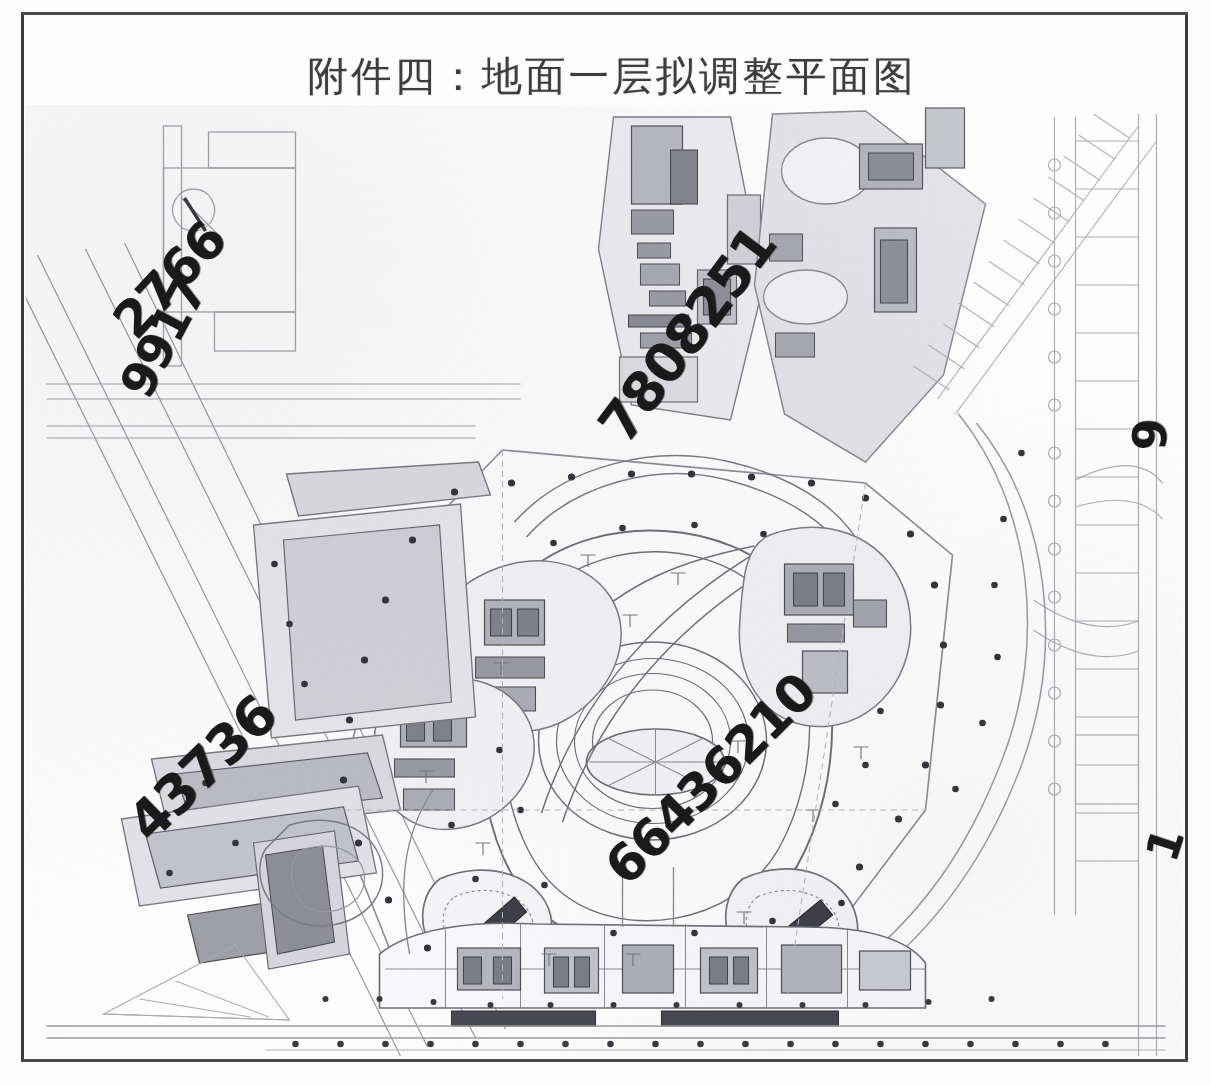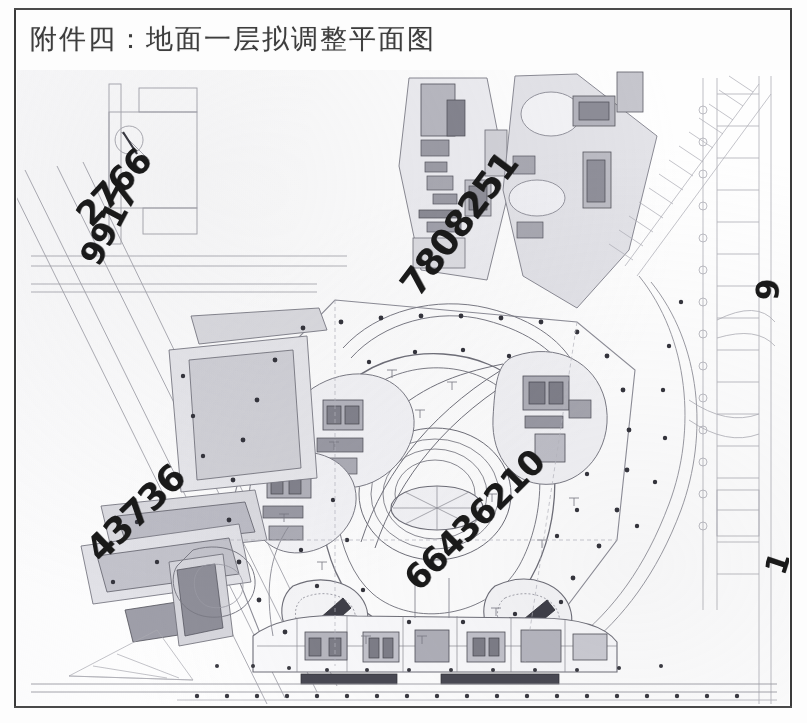--- a/index.html
+++ b/index.html
@@ -27,22 +27,22 @@
   .doc-border-top{
     position:absolute;left:14px;top:8px;width:778px;height:2px;
     background:#4a4a4a;
   }
   .doc-border-bottom{
     position:absolute;left:14px;top:706px;width:778px;height:2px;
     background:#4a4a4a;
   }
   
   #title-bar{
-    position:absolute;left:16px;top:10px;width:770px;height:58px;
-    display:flex;align-items:center;
+    position:absolute;left:16px;top:22px;width:770px;height:58px;
+    display:flex;align-items:center;justify-content:center;
   }
   #doc-title{
     margin-left:14px;
     font-family:"DejaVu Serif","Liberation Serif",serif;
     font-size:27px;
     letter-spacing:2px;
     color:#3d3d3d;
     white-space:nowrap;
     text-shadow:0 0 1px rgba(90,90,90,.35);
   }

